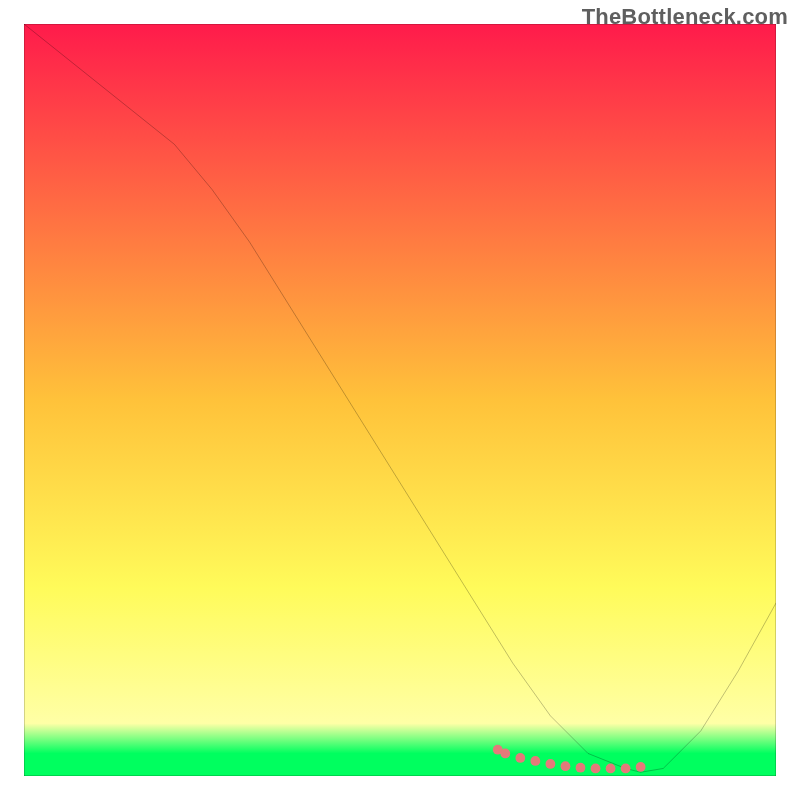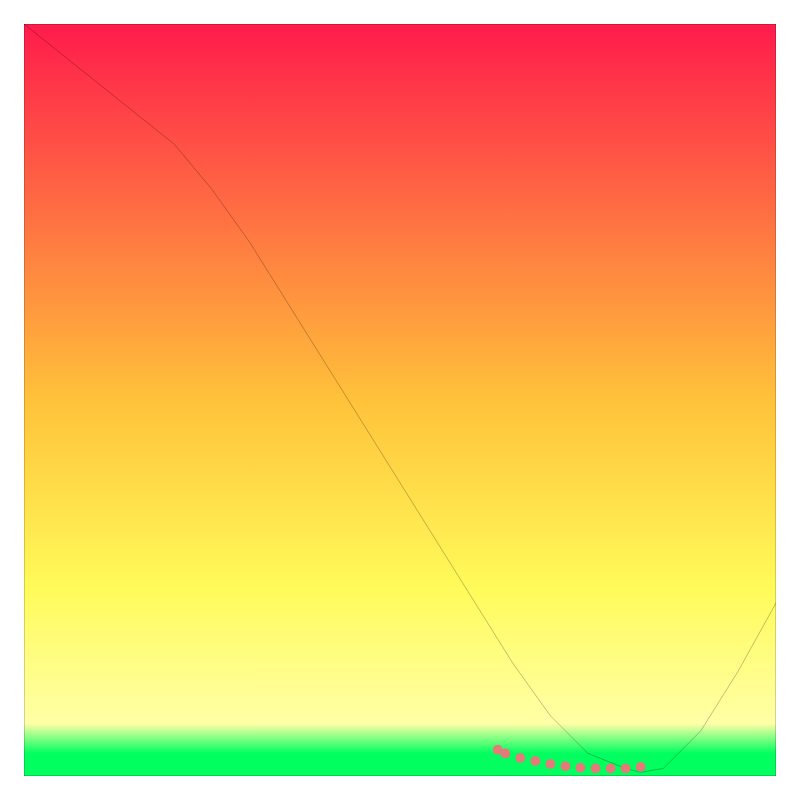--- a/index.html
+++ b/index.html
@@ -32,20 +32,21 @@
     width: 752px;
     height: 752px;
     display: block;
   }
 </style>
 </head>
 <body>
 
 <div class="chart-container">
 
+  <div class="watermark">TheBottleneck.com</div>
 
   <svg class="plot" viewBox="0 0 100 100" preserveAspectRatio="none">
     <defs>
       <linearGradient id="bg-grad" x1="0" y1="0" x2="0" y2="1">
           <stop offset="0%" stop-color="#ff1b4b"></stop>
           <stop offset="50%" stop-color="#ffc23a"></stop>
           <stop offset="75%" stop-color="#fffb5a"></stop>
           <stop offset="93%" stop-color="#ffffa6"></stop>
           <stop offset="97%" stop-color="#00ff5f"></stop>
           <stop offset="100%" stop-color="#00ff5f"></stop>

